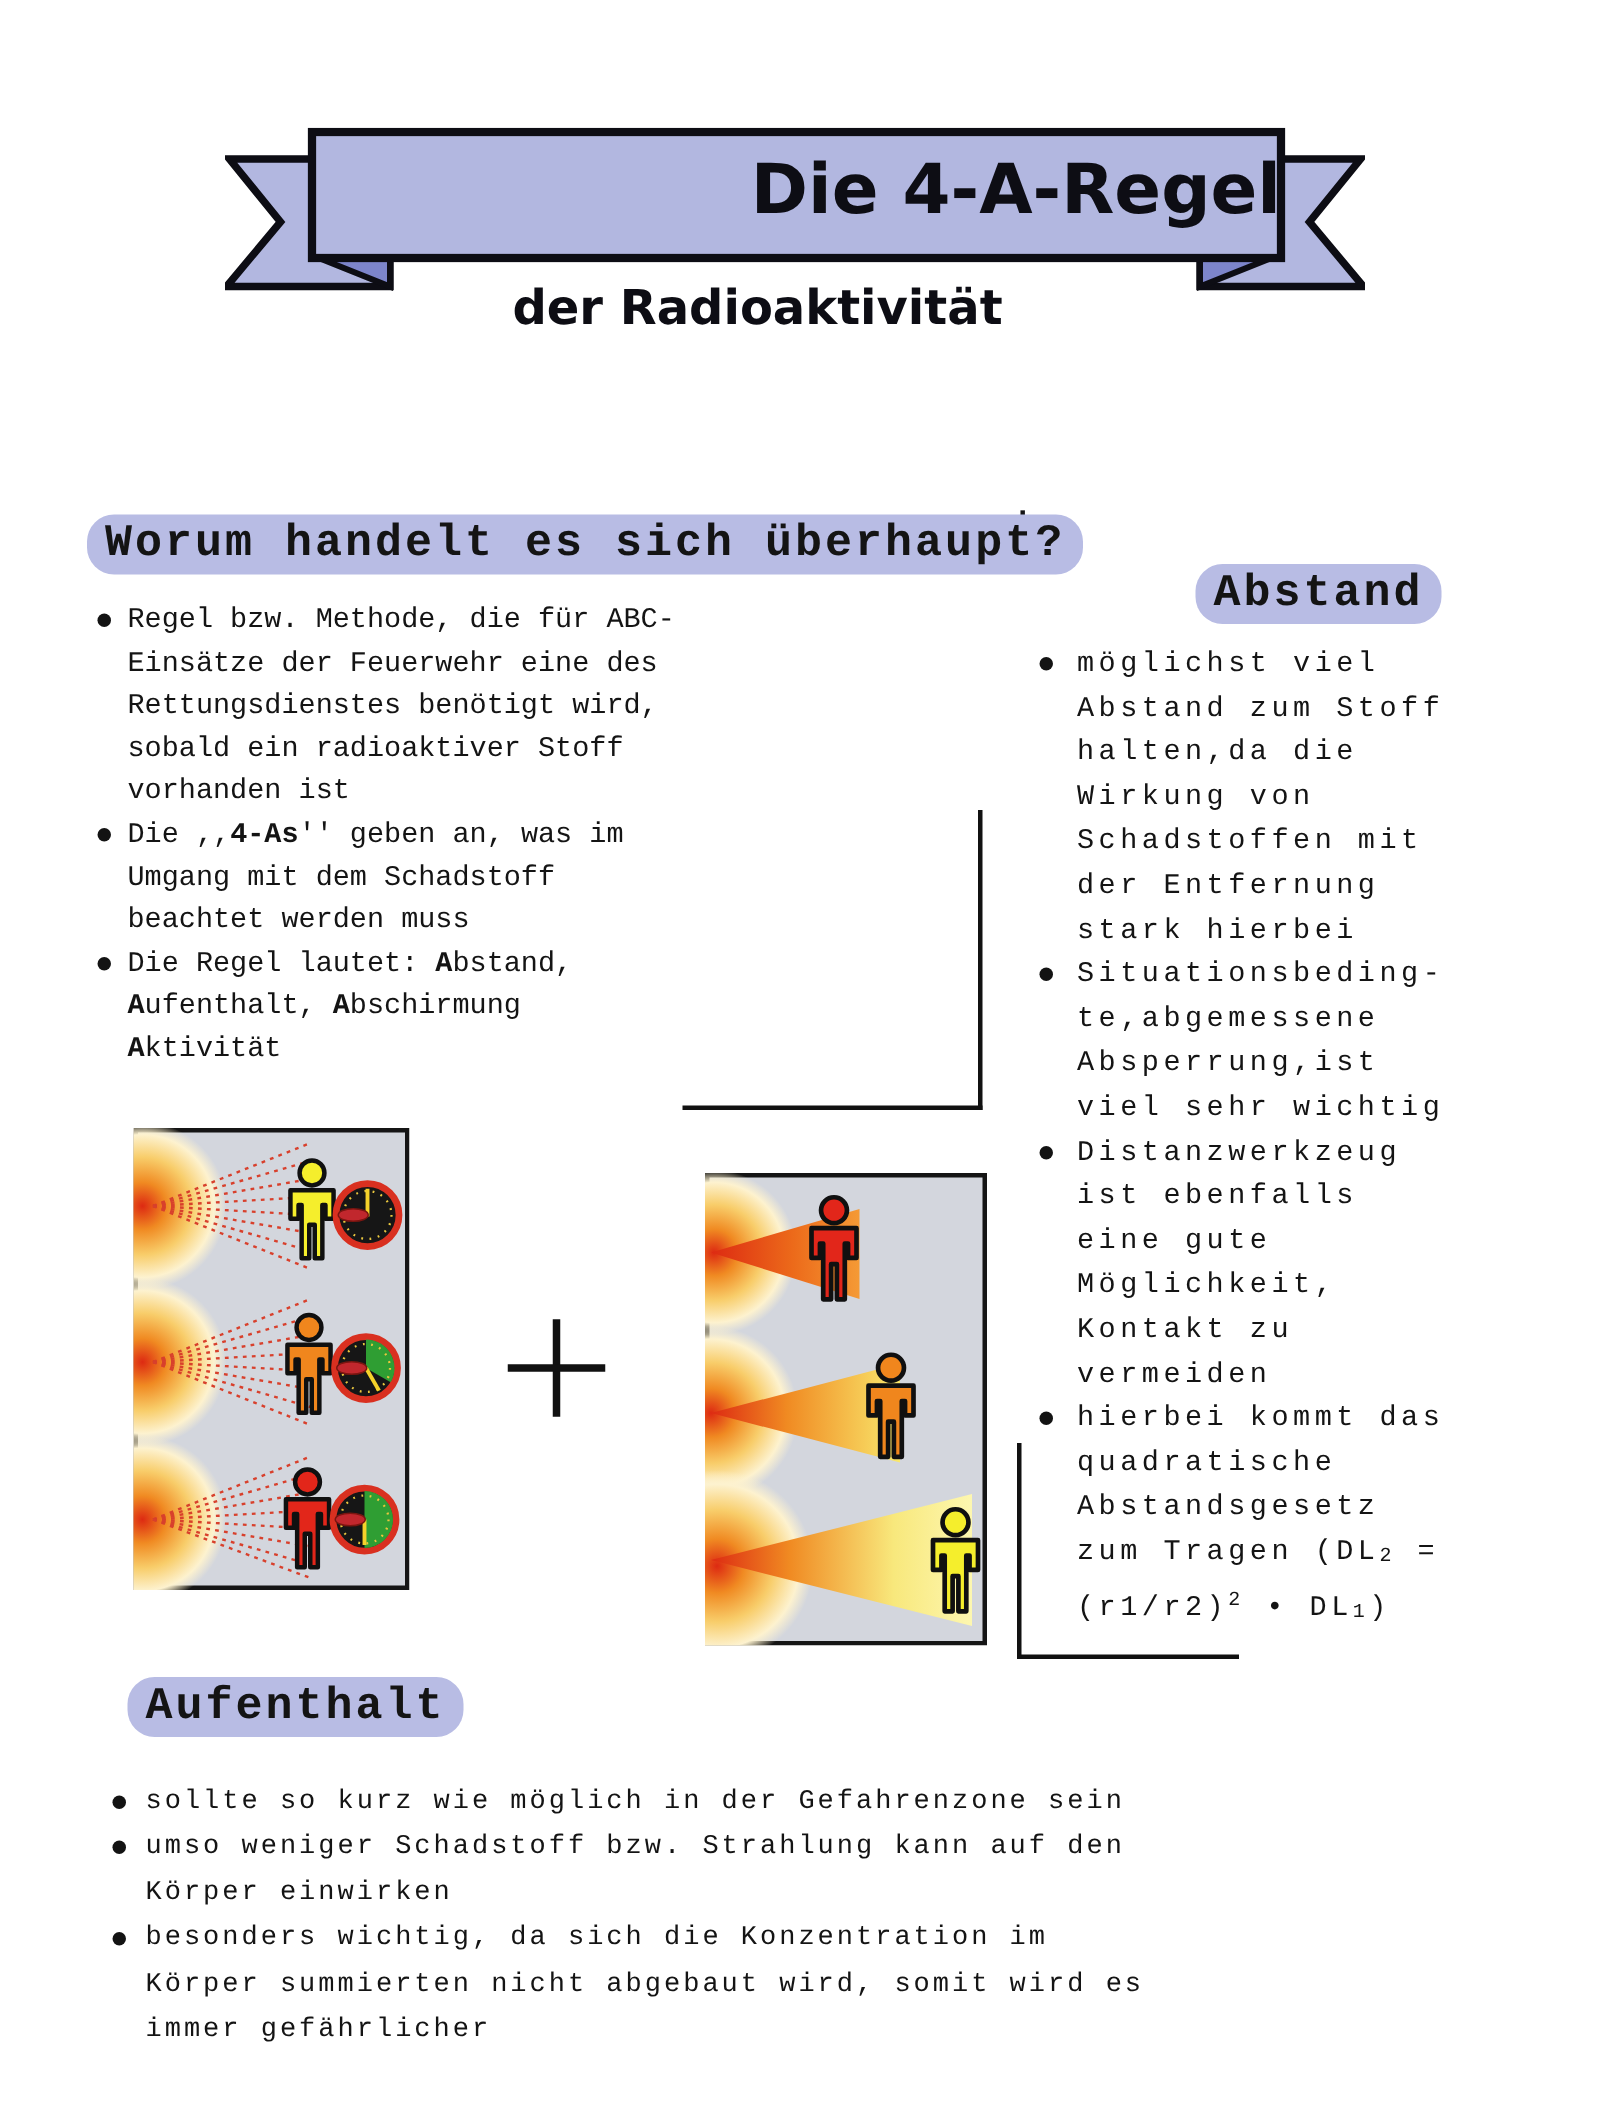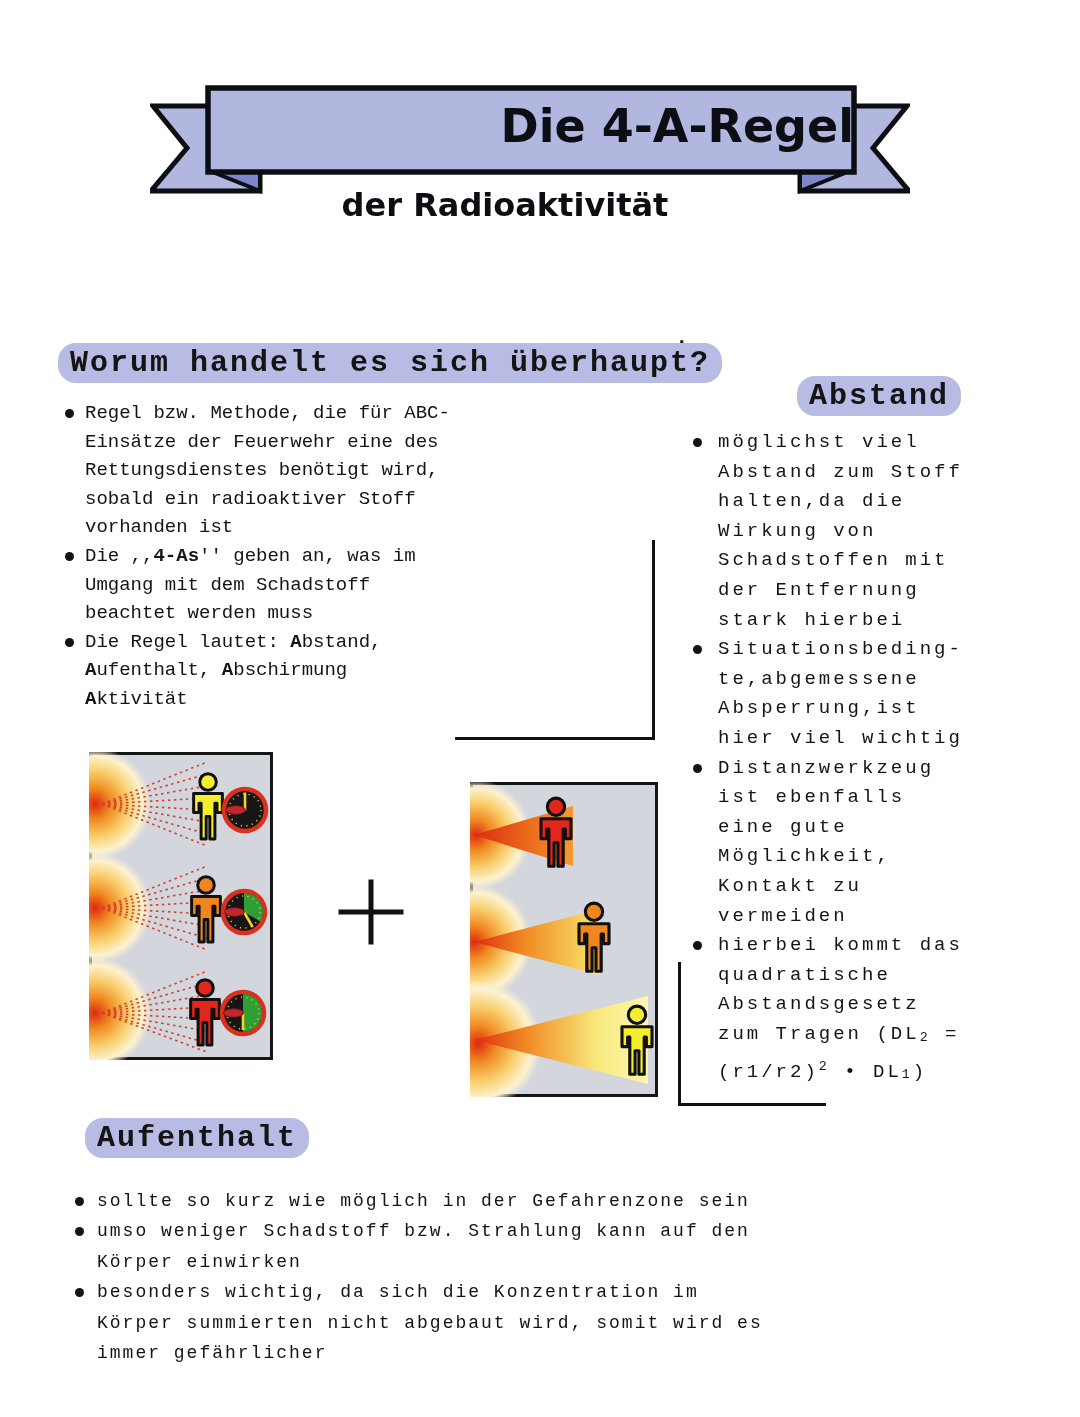--- a/index.html
+++ b/index.html
@@ -106,21 +106,21 @@
       <div class="line"><span>halten,da die</span></div>
       <div class="line"><span>Wirkung von</span></div>
       <div class="line"><span>Schadstoffen mit</span></div>
       <div class="line"><span>der Entfernung</span></div>
       <div class="line"><span>stark hierbei</span></div>
     </div>
     <div class="bullet">
       <div class="line"><span>Situationsbeding-</span></div>
       <div class="line"><span>te,abgemessene</span></div>
       <div class="line"><span>Absperrung,ist</span></div>
-      <div class="line"><span>hier viel wichtig</span></div>
+      <div class="line"><span>viel sehr wichtig</span></div>
     </div>
     <div class="bullet">
       <div class="line"><span>Distanzwerkzeug</span></div>
       <div class="line"><span>ist ebenfalls</span></div>
       <div class="line"><span>eine gute</span></div>
       <div class="line"><span>Möglichkeit,</span></div>
       <div class="line"><span>Kontakt zu</span></div>
       <div class="line"><span>vermeiden</span></div>
     </div>
     <div class="bullet">

